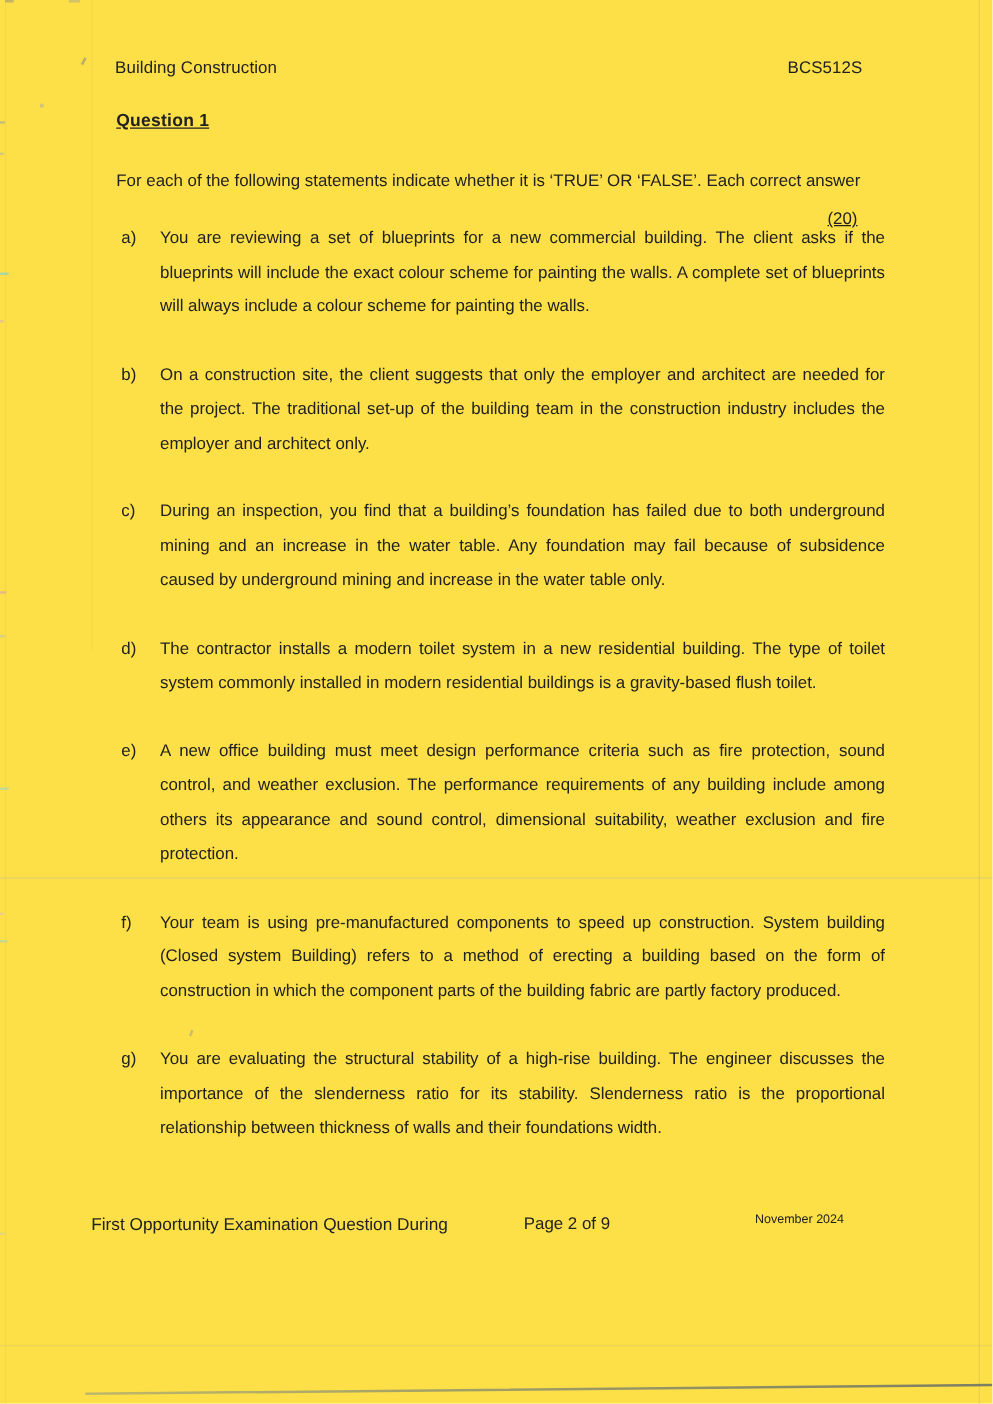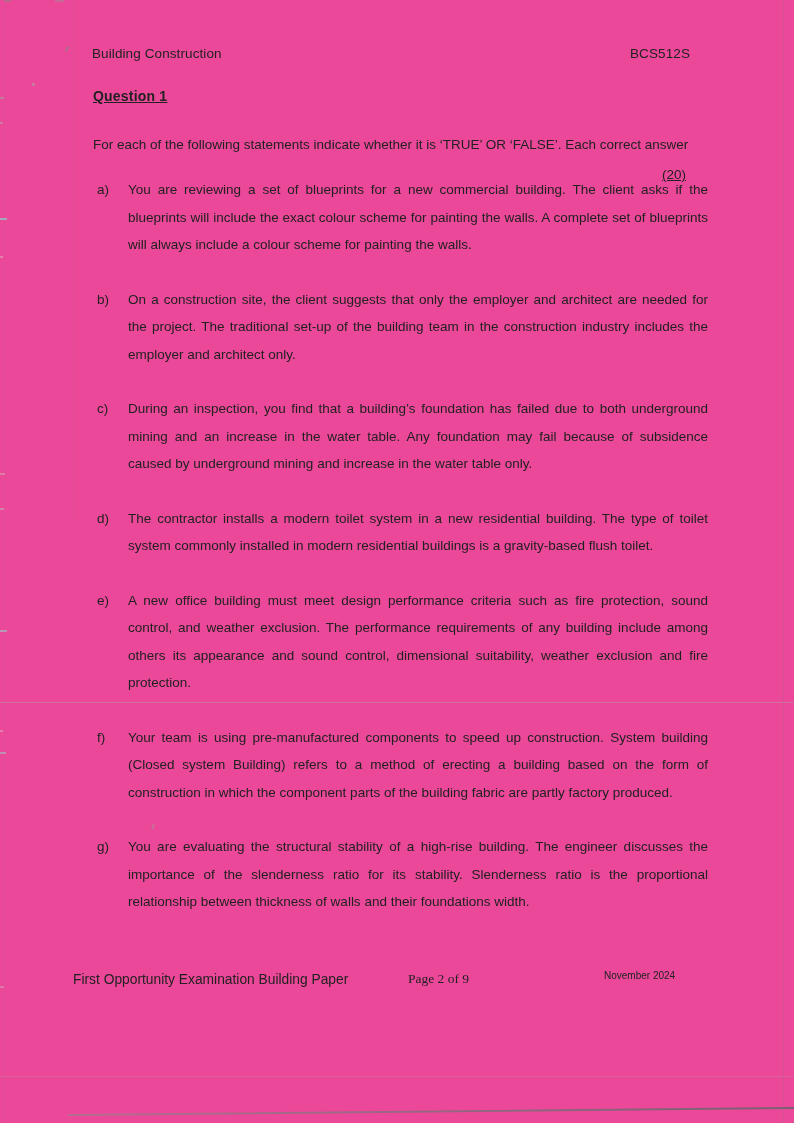--- a/index.html
+++ b/index.html
@@ -4,21 +4,21 @@
 <style>
   html, body {
     margin: 0;
     padding: 0;
     background: #fcfcfb;
   }
   .page {
     position: relative;
     width: 794px;
     height: 1123px;
-    background: #ec4899;
+    background: #fde047;
     overflow: hidden;
     font-family: "Liberation Sans", "DejaVu Sans", sans-serif;
     color: #212121;
   }
   
   .header {
     position: absolute;
     top: 46px;
     left: 92px;
     width: 598px;
@@ -68,21 +68,21 @@
     line-height: 27.5px;
   }
   .item-text {
     flex: 1;
     margin: 0;
     text-align: justify;
     line-height: 27.5px;
   }
   
   .footer-left  { position: absolute; left: 73px;  top: 972px; font-size: 13.8px; }
-  .footer-center{ position: absolute; left: 408px; top: 971px; font-size: 13.5px; font-family: Liberation Serif, serif; }
+  .footer-center{ position: absolute; left: 419px; top: 971px; font-size: 13.5px; }
   .footer-right { position: absolute; left: 604px; top: 970px; font-size: 10px; }
   
   .crease-1 {
     position: absolute; top: 702px; left: 0; width: 100%;
     border-top: 1px solid rgba(172,178,172,0.35);
   }
   .crease-2 {
     position: absolute; top: 1076px; left: 0; width: 100%;
     border-top: 1px solid rgba(172,178,172,0.22);
   }
@@ -158,21 +158,21 @@
       </div>
 
       <div class="item">
         <span class="item-label">g)</span>
         <p class="item-text">You are evaluating the structural stability of a high-rise building. The engineer discusses the importance of the slenderness ratio for its stability. Slenderness ratio is the proportional relationship between thickness of walls and their foundations width.</p>
       </div>
 
     </div>
   </main>
 
-  <span class="footer-left">First Opportunity Examination Building Paper</span>
+  <span class="footer-left">First Opportunity Examination Question During</span>
   <span class="footer-center">Page 2 of 9</span>
   <span class="footer-right">November 2024</span>
 
   <div class="crease-1"></div>
   <div class="crease-2"></div>
   <div class="edge-bottom"></div>
   <div class="edge-right"></div>
   <div class="edge-left"></div>
   <div class="margin-line"></div>
 

